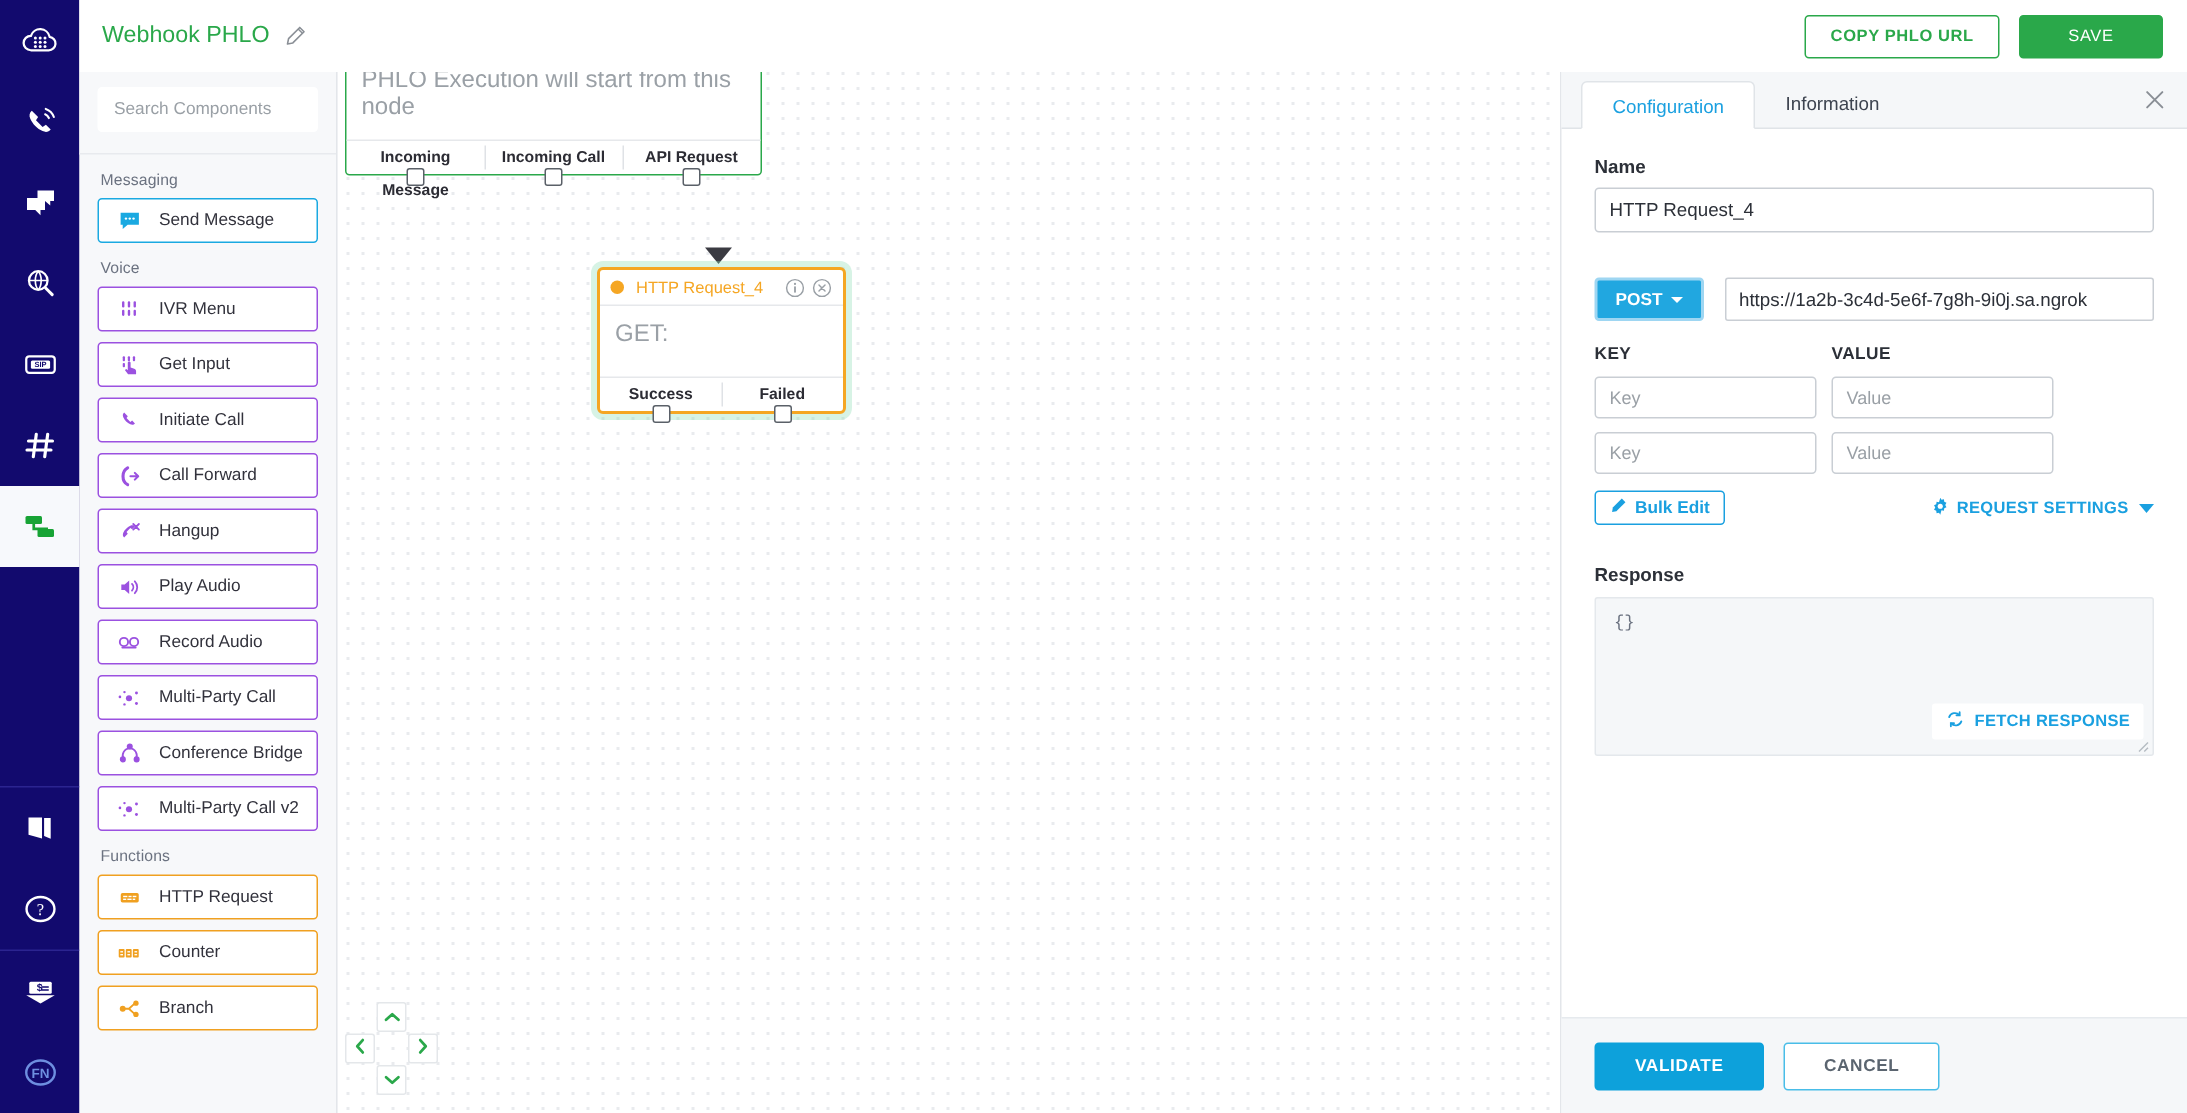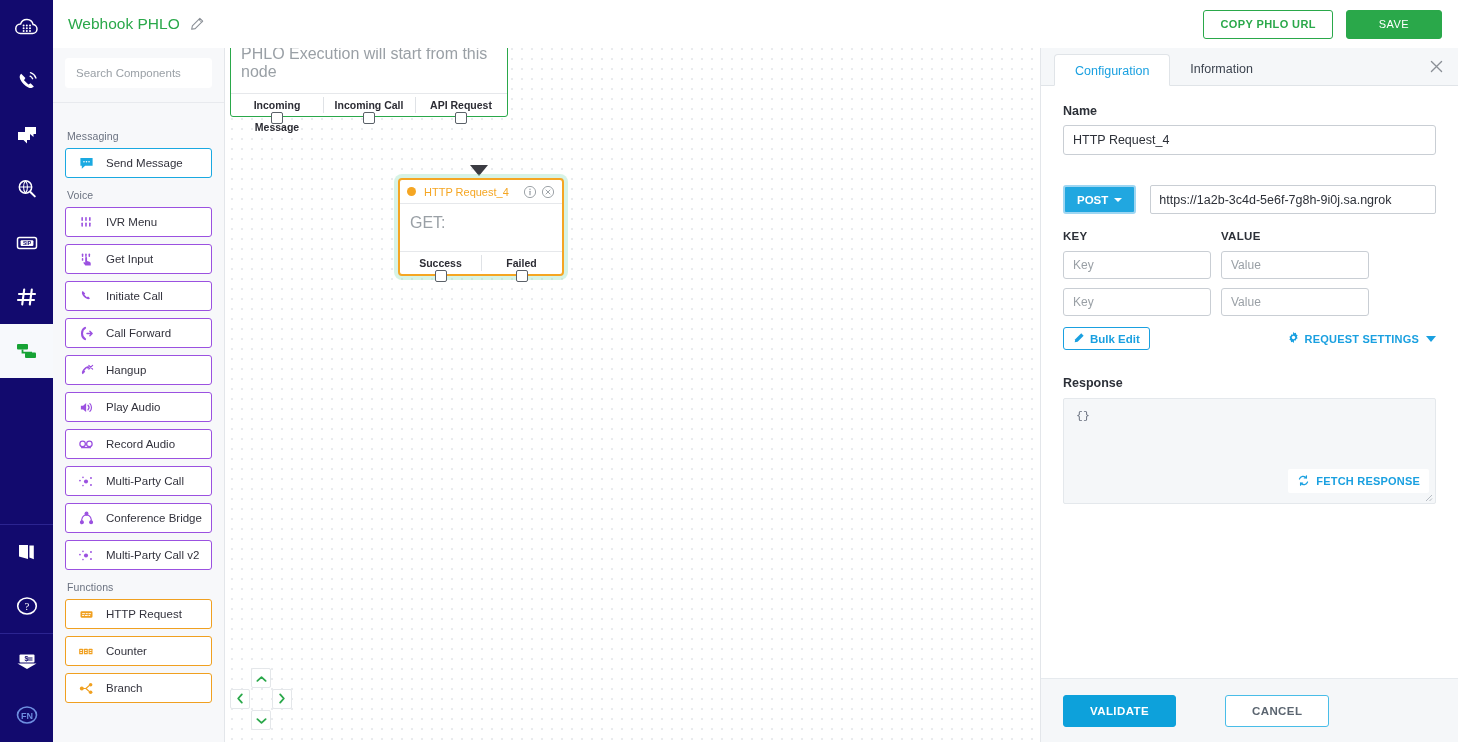--- a/index.html
+++ b/index.html
@@ -35,21 +35,20 @@
   
   .components {
     width: 172px; flex: 0 0 172px;
     height: 742px;
     background: #f7f8fa;
     border-right: 1px solid #e3e6ea;
     display: flex; flex-direction: column;
     padding-top: 48px;
     position: relative;
     z-index: 5;
-    gap: 16px;
   }
   .search-wrap {
     padding: 10px 12px 14px 12px;
     background: #f7f8fa;
     border-bottom: 1px solid #e8eaee;
   }
   .search-input {
     width: 100%; height: 30px;
     background: #ffffff;
     border: 1px solid #ffffff;
@@ -407,21 +406,20 @@
     width: 10px; height: 10px;
     cursor: nwse-resize;
   }
 
   .cfg-footer {
     height: 64px;
     background: #f5f7f9;
     border-top: 1px solid #e6eaee;
     display: flex; align-items: center;
     padding-left: 22px;
-    gap: 36px;
   }
   .btn-validate {
     height: 32px; padding: 0 26px;
     background: #0da1db;
     border: 1px solid #0da1db;
     border-radius: 3px;
     color: #fff;
     font-size: 11.5px; font-weight: bold;
     letter-spacing: .4px;
     cursor: pointer;

